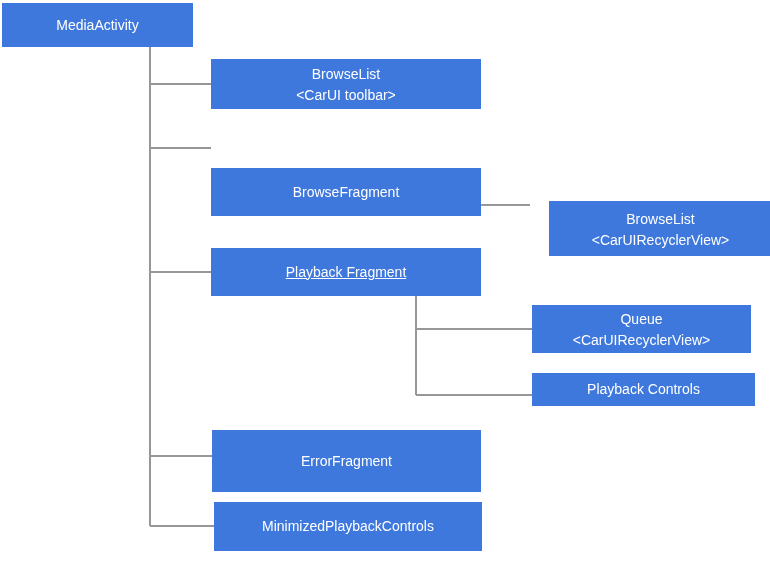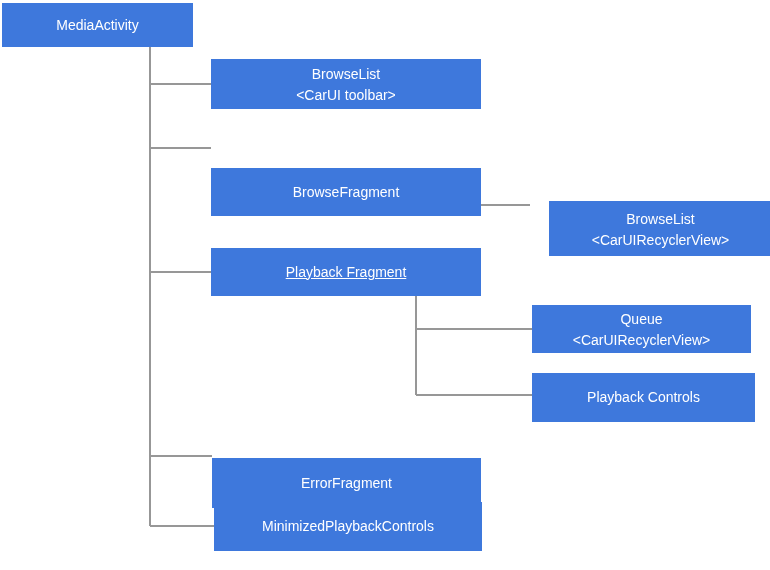--- a/index.html
+++ b/index.html
@@ -55,22 +55,22 @@
     line-height: 19px;
     white-space: nowrap;
   }
   
   .n-media-activity            { left: 2px;   top: 3px;   width: 191px; height: 44px; }
   .n-app-bar-view              { left: 211px; top: 59px;  width: 270px; height: 50px; }
   .n-browse-fragment           { left: 211px; top: 124px; width: 270px; height: 48px; margin-top: 44px; }
   .n-browse-list               { left: 549px; top: 181px; width: 223px; height: 55px; margin-top: 20px; }
   .n-playback-fragment         { left: 211px; top: 248px; width: 270px; height: 48px; text-decoration: underline; }
   .n-queue                     { left: 532px; top: 305px; width: 219px; height: 48px; }
-  .n-playback-controls         { left: 532px; top: 373px; width: 223px; height: 49px; }
-  .n-error-fragment            { left: 212px; top: 458px; width: 269px; height: 50px; }
+  .n-playback-controls         { left: 532px; top: 373px; width: 223px; height: 33px; }
+  .n-error-fragment            { left: 212px; top: 430px; width: 269px; height: 62px; }
   .n-minimized-playback-controls { left: 214px; top: 502px; width: 268px; height: 49px; }
 </style>
 </head>
 <body>
 
 <div class="canvas">
 
   <svg class="lines" viewBox="0 0 770 570" aria-hidden="true">
     <path d="M150 47 L150 526"></path>
     <path d="M150 84 L211 84"></path>

